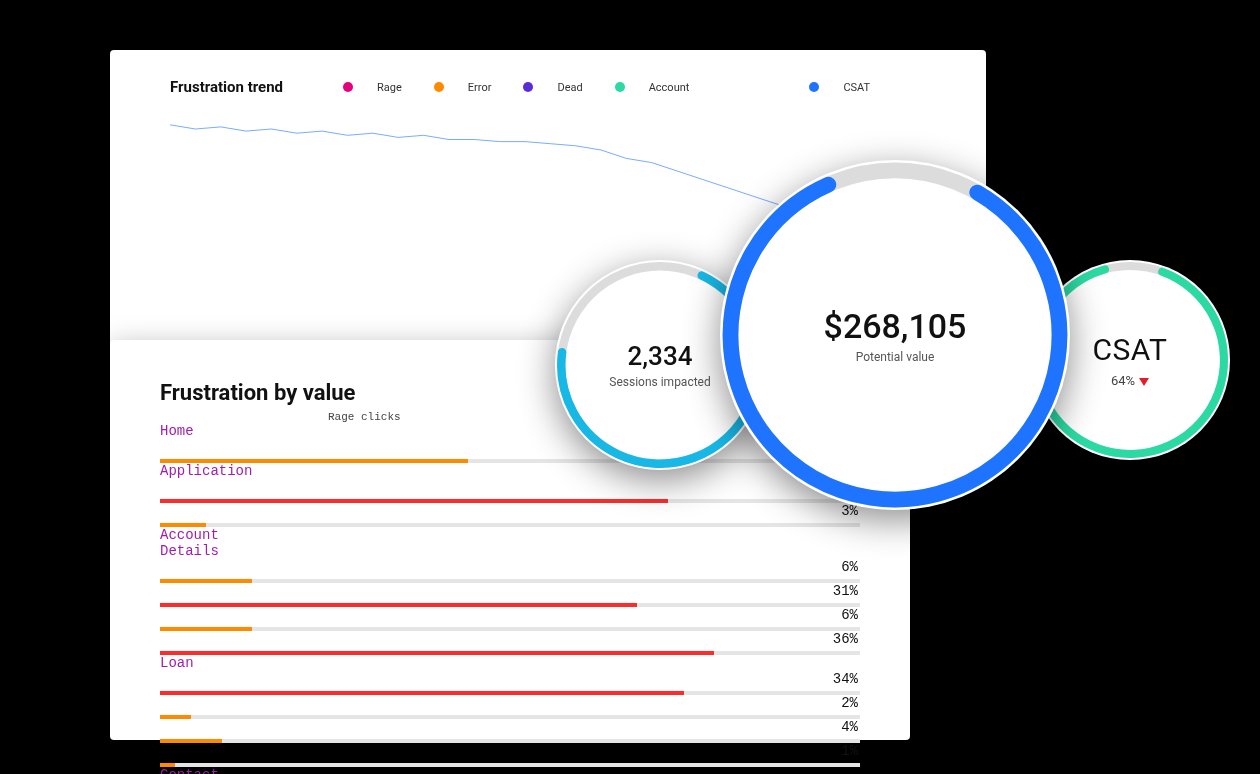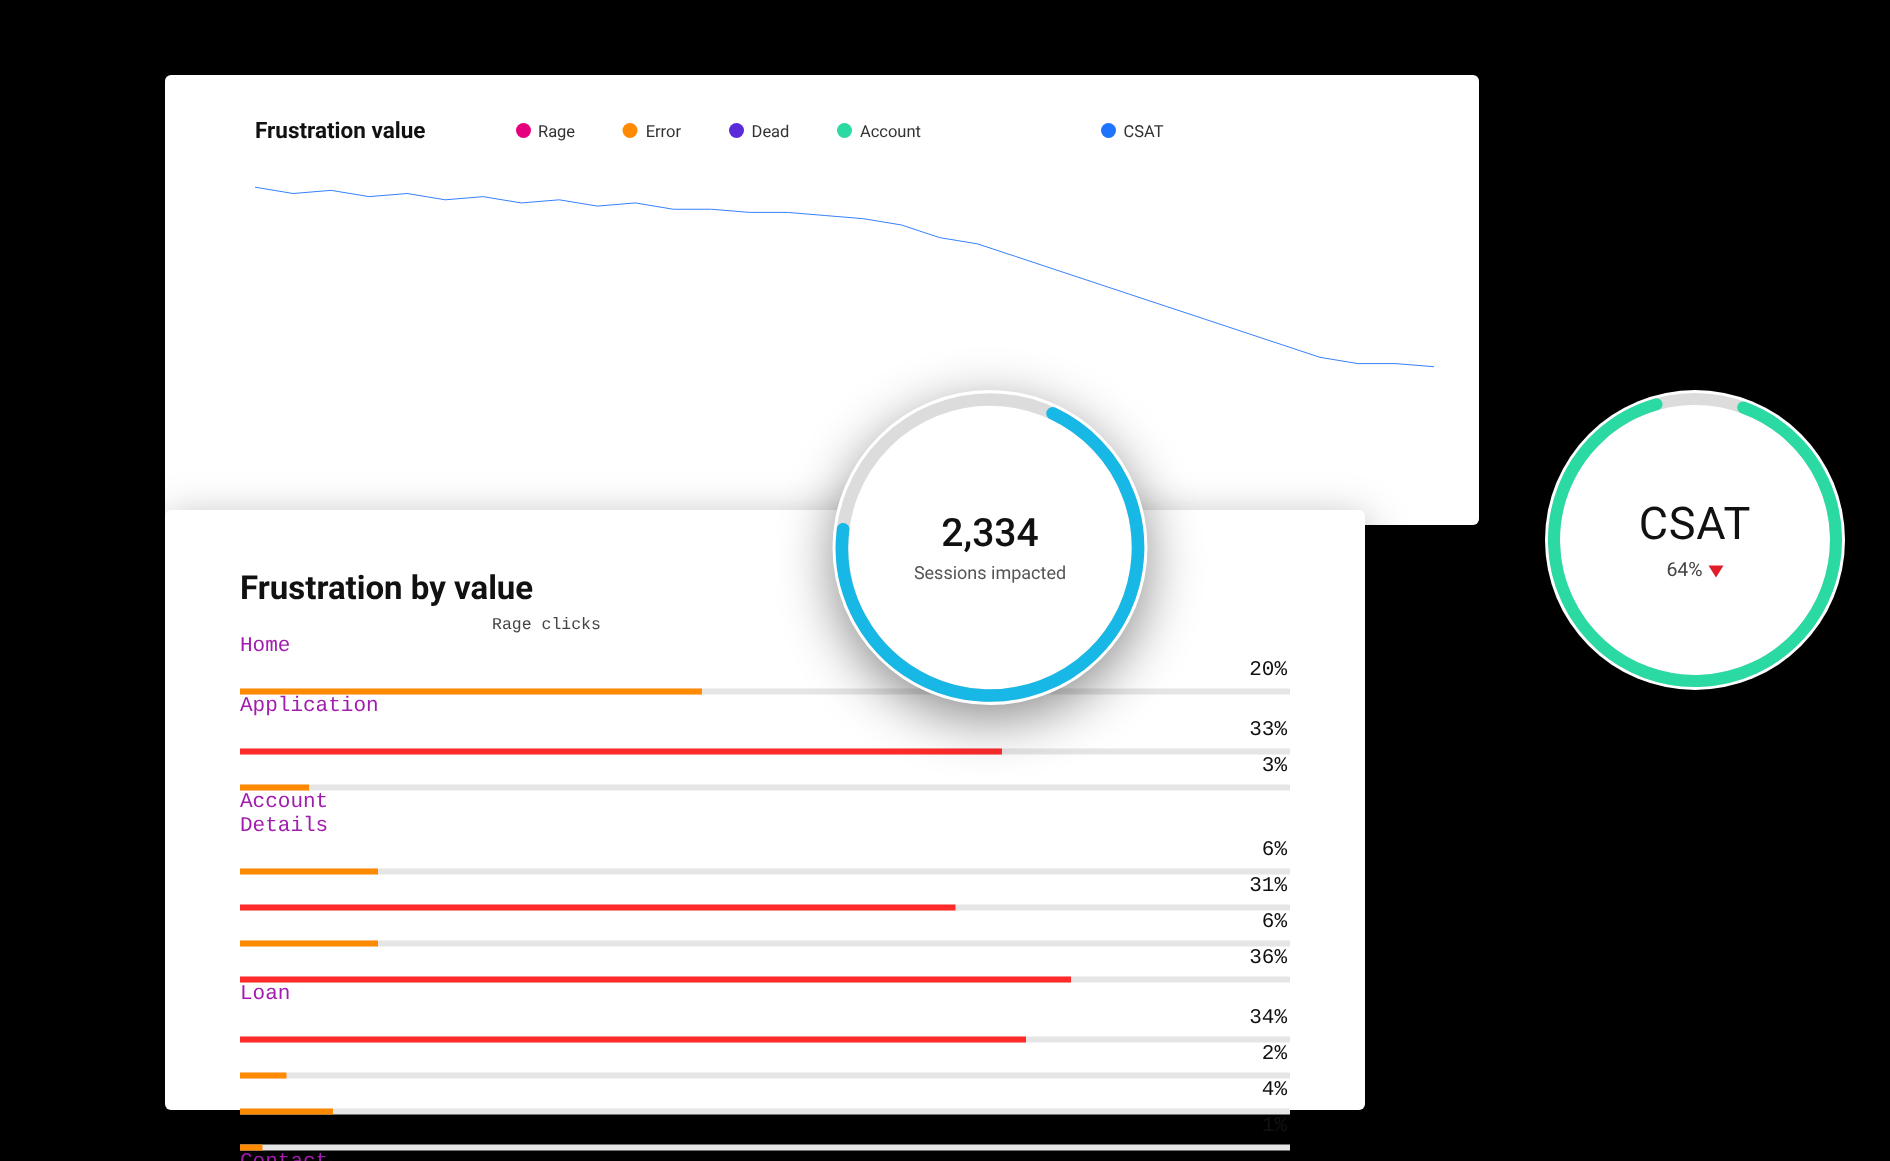--- a/index.html
+++ b/index.html
@@ -8,21 +8,21 @@
 
   
   .card { position: absolute; background: #fff; box-shadow: 0 8px 30px rgba(0,0,0,0.35); border-radius: 4px; }
   .card.trend  { left: 110px; top: 50px;  width: 876px; height: 300px; padding: 28px 30px 16px 60px; z-index: 1; }
   .card.bypage { left: 110px; top: 340px; width: 800px; height: 400px; padding: 40px 50px 24px 50px; z-index: 2; }
 
   
   .trend-header { display: flex; align-items: center; gap: 60px; }
   .title { font-size: 15px; font-weight: 700; color: #111; }
   .legend { display: flex; align-items: center; gap: 32px; font-size: 11px; color: #333; }
-  .legend-item { display: flex; align-items: center; gap: 5px; }
+  .legend-item { display: flex; align-items: center; gap: 24px; }
   .dot { width: 10px; height: 10px; border-radius: 50%; display: inline-block; }
   .legend-spacer { width: 56px; }
 
   .chart-frame { position: relative; width: 100%; height: 210px; margin-top: 12px; }
   .bars { position: absolute; left: 0; right: 0; bottom: 0; height: 100%; display: flex; align-items: flex-end; gap: 10px; }
   .bar-col { flex: 1 1 0; display: flex; justify-content: center; align-items: flex-end; height: 100%; }
   .bar { width: 16px; display: flex; flex-direction: column; justify-content: flex-end; }
   .seg { width: 100%; }
   svg.line { position: absolute; left: 0; top: 0; width: 100%; height: 100%; overflow: visible; }
 
@@ -55,21 +55,21 @@
   .donut.small  { left: 555px; top: 260px; width: 210px; height: 210px; }
   .donut.big    { left: 720px; top: 160px; width: 350px; height: 350px; z-index: 4; }
   .donut.csat   { left: 1030px; top: 260px; width: 200px; height: 200px; }
 </style>
 </head>
 <body>
 <div class="stage">
 
   <div class="card trend">
     <div class="trend-header">
-      <div class="title">Frustration value</div>
+      <div class="title">Frustration trend</div>
       <div class="legend">
         <span class="legend-item">
           <span class="dot" style="background:#e6007e"></span>
           <span>Rage</span>
         </span>
         <span class="legend-item">
           <span class="dot" style="background:#ff8a00"></span>
           <span>Error</span>
         </span>
         <span class="legend-item">
@@ -406,20 +406,31 @@
     <svg viewBox="0 0 100 100">
       <circle cx="50" cy="50" r="47" fill="none" stroke-width="4" stroke="#dcdcdc"></circle>
       <circle id="ring-sessions" cx="50" cy="50" r="47" fill="none" stroke-width="4" stroke-linecap="round" transform="rotate(-65 50 50)" stroke="#17b7e6" stroke-dasharray="206.7 295.3"></circle>
     </svg>
     <div class="inner">
       <div class="big">2,334</div>
       <div class="sub">Sessions impacted</div>
     </div>
   </div>
 
+  <div class="donut big">
+    <div class="disc"></div>
+    <svg viewBox="0 0 100 100">
+      <circle cx="50" cy="50" r="47" fill="none" stroke-width="4.5" stroke="#dcdcdc"></circle>
+      <circle id="ring-value" cx="50" cy="50" r="47" fill="none" stroke-width="4.5" stroke-linecap="round" transform="rotate(-60 50 50)" stroke="#1e73ff" stroke-dasharray="251.0 295.3"></circle>
+    </svg>
+    <div class="inner">
+      <div class="bigger">$268,105</div>
+      <div class="sub">Potential value</div>
+    </div>
+  </div>
 
   <div class="donut csat">
     <div class="disc"></div>
     <svg viewBox="0 0 100 100">
       <circle cx="50" cy="50" r="47" fill="none" stroke-width="4" stroke="#dcdcdc"></circle>
       <circle id="ring-csat" cx="50" cy="50" r="47" fill="none" stroke-width="4" stroke-linecap="round" transform="rotate(-70 50 50)" stroke="#2bd9a3" stroke-dasharray="265.8 295.3"></circle>
     </svg>
     <div class="inner">
       <div class="huge">CSAT</div>
       <div class="pct">

